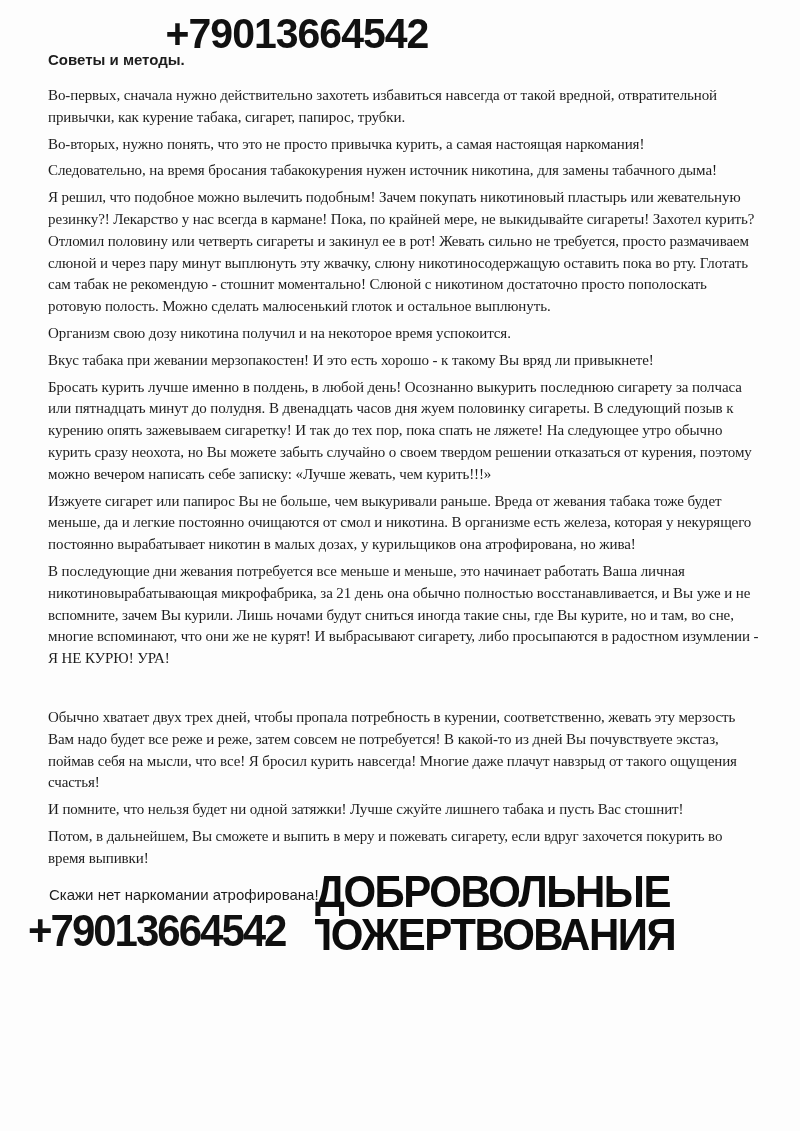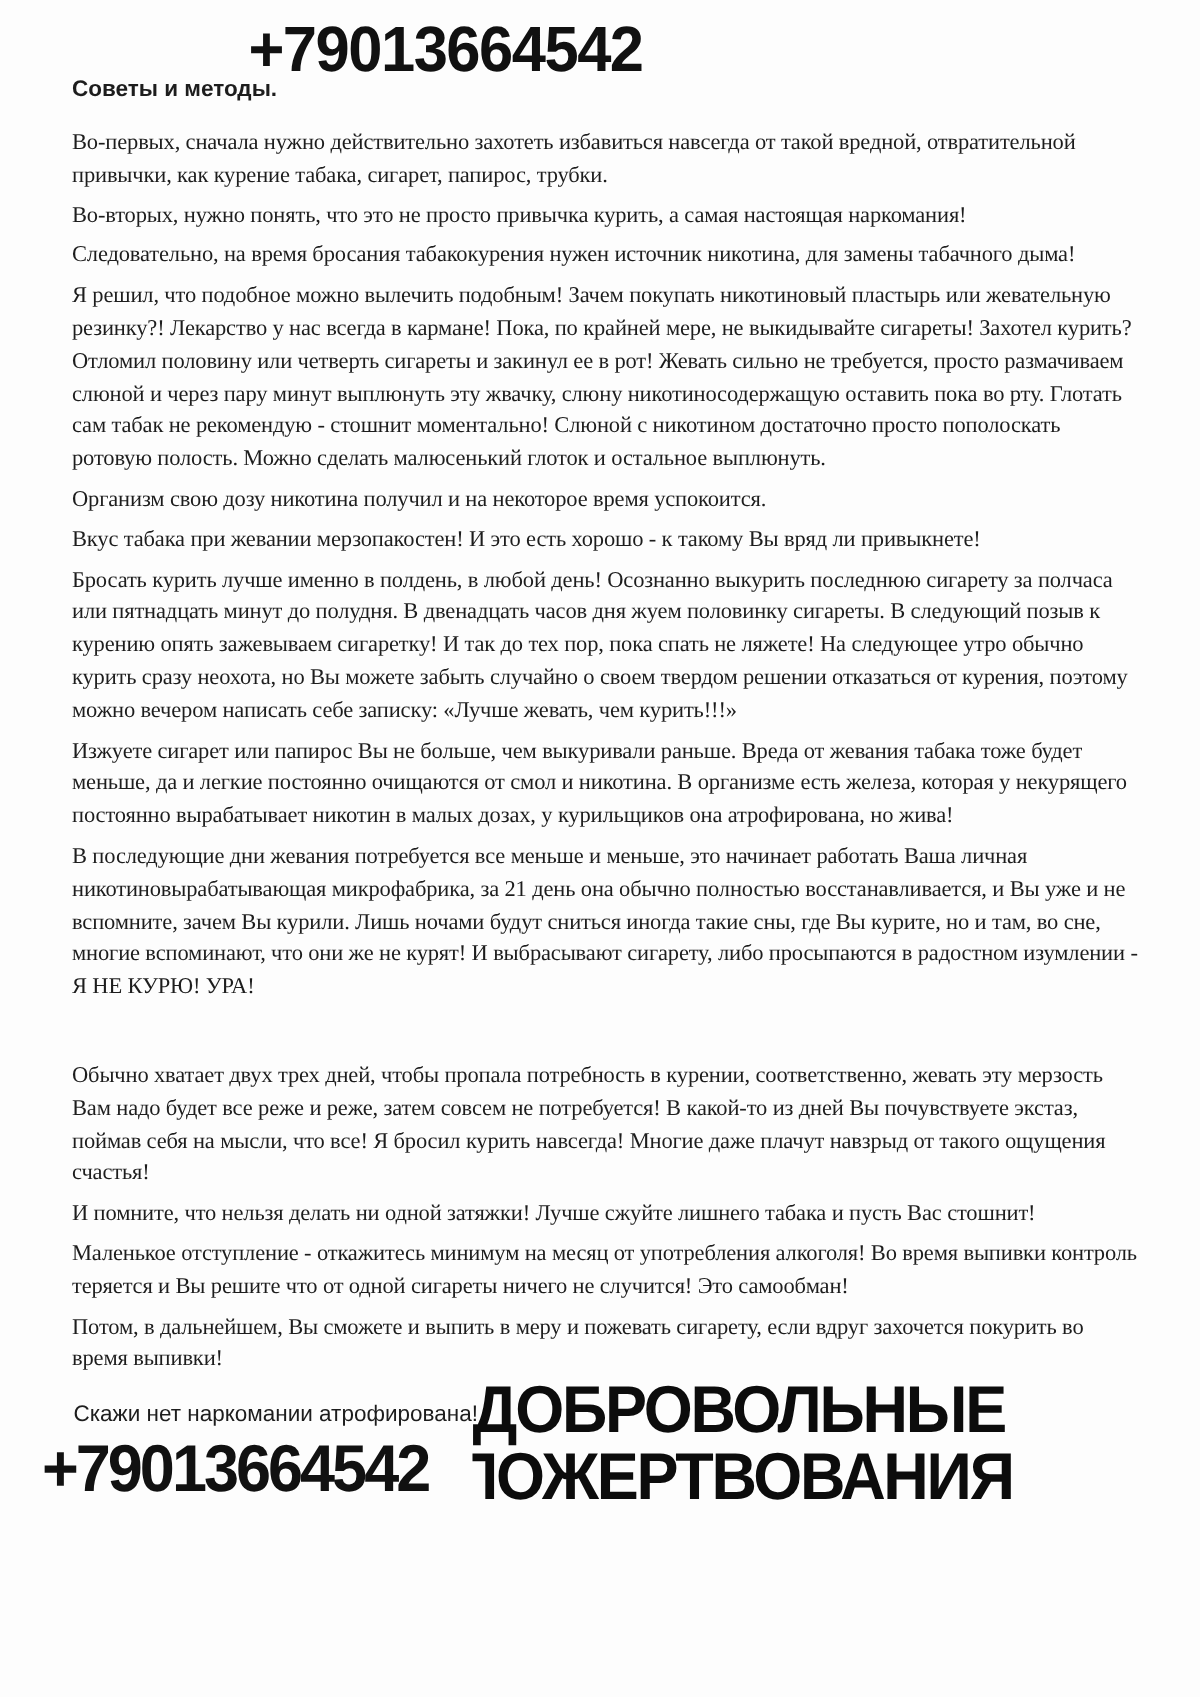--- a/index.html
+++ b/index.html
@@ -111,22 +111,21 @@
     <p>Во-первых, сначала нужно действительно захотеть избавиться навсегда от такой вредной, отвратительной привычки, как курение табака, сигарет, папирос, трубки.</p>
     <p>Во-вторых, нужно понять, что это не просто привычка курить, а самая настоящая наркомания!</p>
     <p>Следовательно, на время бросания табакокурения нужен источник никотина, для замены табачного дыма!</p>
     <p>Я решил, что подобное можно вылечить подобным! Зачем покупать никотиновый пластырь или жевательную резинку?! Лекарство у нас всегда в кармане! Пока, по крайней мере, не выкидывайте сигареты! Захотел курить? Отломил половину или четверть сигареты и закинул ее в рот! Жевать сильно не требуется, просто размачиваем слюной и через пару минут выплюнуть эту жвачку, слюну никотиносодержащую оставить пока во рту. Глотать сам табак не рекомендую - стошнит моментально! Слюной с никотином достаточно просто пополоскать ротовую полость. Можно сделать малюсенький глоток и остальное выплюнуть.</p>
     <p>Организм свою дозу никотина получил и на некоторое время успокоится.</p>
     <p>Вкус табака при жевании мерзопакостен! И это есть хорошо - к такому Вы вряд ли привыкнете!</p>
     <p>Бросать курить лучше именно в полдень, в любой день! Осознанно выкурить последнюю сигарету за полчаса или пятнадцать минут до полудня. В двенадцать часов дня жуем половинку сигареты. В следующий позыв к курению опять зажевываем сигаретку! И так до тех пор, пока спать не ляжете! На следующее утро обычно курить сразу неохота, но Вы можете забыть случайно о своем твердом решении отказаться от курения, поэтому можно вечером написать себе записку: «Лучше жевать, чем курить!!!»</p>
     <p>Изжуете сигарет или папирос Вы не больше, чем выкуривали раньше. Вреда от жевания табака тоже будет меньше, да и легкие постоянно очищаются от смол и никотина. В организме есть железа, которая у некурящего постоянно вырабатывает никотин в малых дозах, у курильщиков она атрофирована, но жива!</p>
     <p>В последующие дни жевания потребуется все меньше и меньше, это начинает работать Ваша личная никотиновырабатывающая микрофабрика, за 21 день она обычно полностью восстанавливается, и Вы уже и не вспомните, зачем Вы курили. Лишь ночами будут сниться иногда такие сны, где Вы курите, но и там, во сне, многие вспоминают, что они же не курят! И выбрасывают сигарету, либо просыпаются в радостном изумлении - Я НЕ КУРЮ! УРА!</p>
     <p class="gap-before">Обычно хватает двух трех дней, чтобы пропала потребность в курении, соответственно, жевать эту мерзость Вам надо будет все реже и реже, затем совсем не потребуется! В какой-то из дней Вы почувствуете экстаз, поймав себя на мысли, что все! Я бросил курить навсегда! Многие даже плачут навзрыд от такого ощущения счастья!</p>
-    <p>И помните, что нельзя делать ни одной затяжки! Лучше сжуйте лишнего табака и пусть Вас стошнит!</p>
-    <p>Маленькое отступление - откажитесь минимум на месяц от употребления алкоголя! Во время выпивки контроль теряется и Вы решите что от одной сигареты ничего не случится! Это самообман!</p>
+    <p>И помните, что нельзя будет ни одной затяжки! Лучше сжуйте лишнего табака и пусть Вас стошнит!</p>
     <p>Потом, в дальнейшем, Вы сможете и выпить в меру и пожевать сигарету, если вдруг захочется покурить во время выпивки!</p>
   </div>
 
   <div class="footer">
     <div class="footer-left">
       <div class="tagline">Скажи нет наркомании атрофирована!</div>
       <div class="footer-phone">+79013664542</div>
     </div>
     <div class="donation">
       <div class="donation-line">ДОБРОВОЛЬНЫЕ</div>

